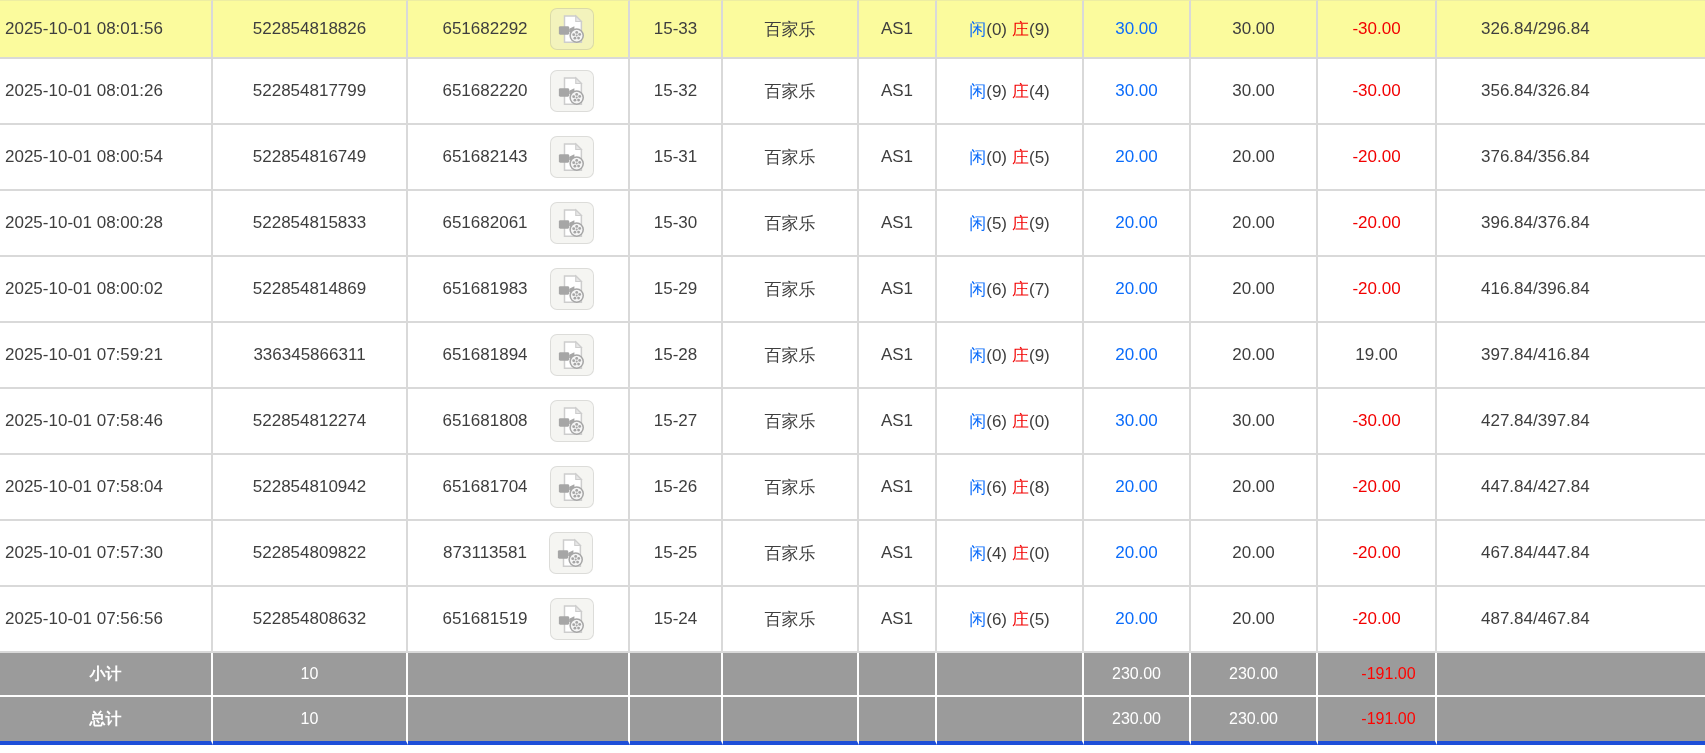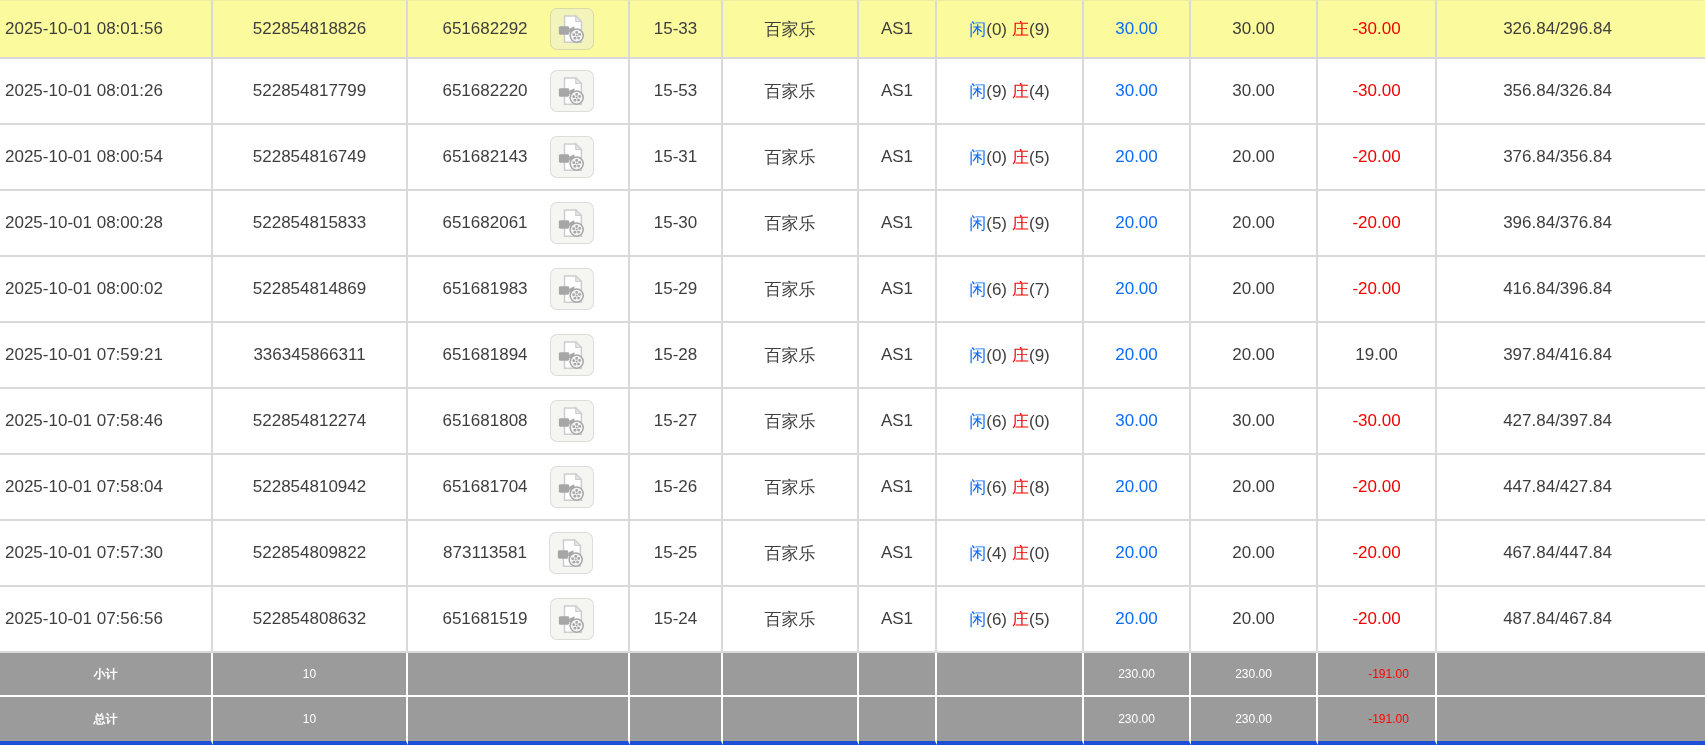--- a/index.html
+++ b/index.html
@@ -21,38 +21,38 @@
     border-bottom:2px solid var(--grid);
     text-align:center;vertical-align:middle;
     font-size:17px;color:var(--text);padding:0;
     overflow:hidden;white-space:nowrap;
   }
   td:last-child{border-right:none;}
   tr.data td{height:64px;}
   tr.data.first td{height:56px;margin-left:14px;}
   tr.highlight td{background:var(--hl);border-top:1px solid #ededa2;}
   td.c-time{text-align:left;padding-left:5px;}
-  td.c-balance{text-align:center;padding-right:27px;}
+  td.c-balance{text-align:left;padding-right:27px;padding-left:44px;}
   .blue{color:var(--blue);}
   .red{color:var(--red);}
   td.neg{color:var(--red);}
   .banker{margin-left:5px;}
   .round-wrap{display:flex;align-items:center;justify-content:center;gap:22px;}
   .video-btn{
     width:44px;height:42px;flex:0 0 44px;
     border:1px solid rgba(0,0,0,0.10);border-radius:7px;
     background:rgba(233,233,226,0.45);
     display:flex;align-items:center;justify-content:center;
     padding:0;cursor:pointer;
   }
   .video-btn svg{display:block;}
   tr.summary td{
     background:var(--sum-bg);
     border-right:2px solid #fff;border-bottom:2px solid #fff;
-    color:#fff;font-size:12px;height:42px;
+    color:#fff;font-size:16px;height:42px;
   }
   tr.summary td:last-child{border-right:none;}
   tr.summary td.lbl{font-weight:bold;}
   tr.summary td.neg{color:#ff0400;padding-left:24px;}
   tr.summary.total td{height:44px;border-bottom:4px solid #1d4ed8;}
 </style>
 </head>
 <body>
 
 <table>
@@ -120,21 +120,21 @@
             <circle cx="21" cy="19.6" r="1.5" fill="#a6a6a6"></circle>
             <circle cx="17.8" cy="22" r="1.5" fill="#a6a6a6"></circle>
             <circle cx="19.1" cy="25.8" r="1.5" fill="#a6a6a6"></circle>
             <circle cx="23" cy="25.7" r="1.5" fill="#a6a6a6"></circle>
             <circle cx="24.2" cy="21.8" r="1.5" fill="#a6a6a6"></circle>
             <circle cx="21" cy="23" r="1.1" fill="#a6a6a6"></circle>
           </svg>
         </button>
       </div>
     </td>
-    <td>15-53</td>
+    <td>15-32</td>
     <td>百家乐</td>
     <td>AS1</td>
     <td>
       <span class="blue">闲</span><span>(9)</span><span class="red banker">庄</span><span>(4)</span>
     </td>
     <td class="blue">30.00</td>
     <td>30.00</td>
     <td class="neg">-30.00</td>
     <td class="c-balance">356.84/326.84</td>
   </tr>

